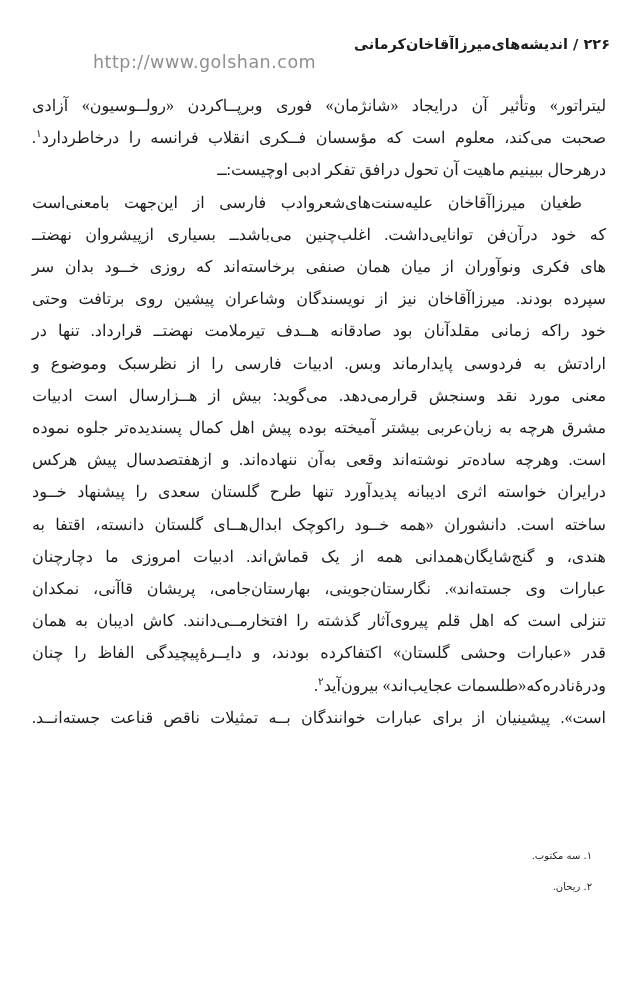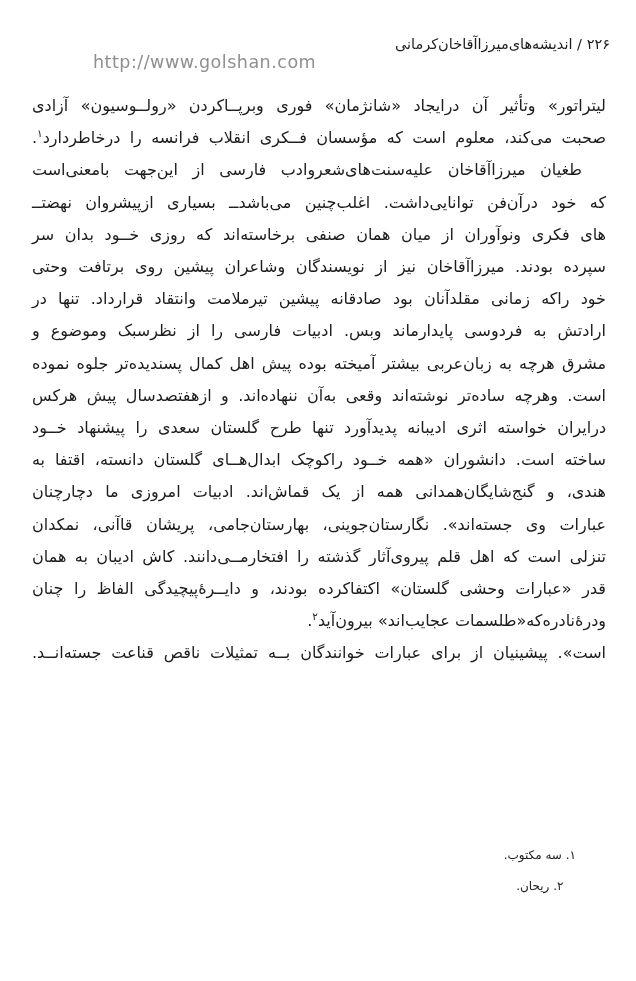--- a/index.html
+++ b/index.html
@@ -11,21 +11,21 @@
     width: 636px; height: 981px;
     background: var(--paper, #fff);
     color: var(--ink, #1c1c1c);
     overflow: hidden;
   }
   .header {
     position: absolute;
     top: 36px; right: 26px;
     direction: rtl;
     font-size: 14.5px;
-    font-weight: normal;
+    font-weight: bold;
     color: var(--ink, #1c1c1c);
     white-space: nowrap;
   }
   .watermark {
     position: absolute;
     top: 52px; left: 93px;
     font-size: 17.5px;
     color: var(--watermark, #8f8f8f);
     letter-spacing: 0.5px;
     direction: ltr;
@@ -35,61 +35,64 @@
     top: 90px; right: 30px; left: 32px;
     direction: rtl;
     font-size: 16px;
     line-height: 32.2px;
     color: var(--ink, #1c1c1c);
   }
   .line {
     text-align: justify;
     text-align-last: justify;
     white-space: nowrap; 
+    font-family: Liberation Serif, serif;
   }
   .line, .line * { white-space: normal; }
   .line.pend { text-align-last: right; }   
   .line.ind  { padding-right: 24px; }      
   sup.fnmark {
     font-size: 10.5px;
     line-height: 0;
     vertical-align: super;
   }
   .footnotes {
     position: absolute;
-    top: 840px; right: 60px;
+    top: 840px; right: 44px;
     direction: rtl;
-    text-align: center;
-    font-size: 12px;
+    text-align: right;
+    font-size: 10px;
     line-height: 31px;
     color: var(--ink, #1c1c1c);
   }
 </style>
 </head>
 <body>
 
 <div class="page">
 
   <div class="header">
     <span>۲۲۶ / اندیشه‌های‌میرزاآقاخان‌کرمانی</span>
   </div>
 
   <div class="watermark">http://www.golshan.com</div>
 
   <div class="text-block">
 
     <div class="line">لیتراتور» وتأثیر آن درایجاد «شانژمان» فوری وبرپــاکردن «رولــوسیون» آزادی</div>
     <div class="line"><span>صحبت می‌کند، معلوم است که مؤسسان فــکری انقلاب فرانسه را درخاطردارد</span><sup class="fnmark">۱</sup><span>.</span></div>
+    <div class="line pend">درهرحال ببینیم ماهیت آن تحول درافق تفکر ادبی اوچیست:ــ</div>
 
     <div class="line ind">طغیان میرزاآقاخان علیه‌سنت‌های‌شعروادب فارسی از این‌جهت بامعنی‌است</div>
     <div class="line">که خود درآن‌فن توانایی‌داشت. اغلب‌چنین می‌باشدــ بسیاری ازپیشروان نهضتــ</div>
     <div class="line">های فکری ونوآوران از میان همان صنفی برخاسته‌اند که روزی خــود بدان سر</div>
     <div class="line">سپرده بودند. میرزاآقاخان نیز از نویسندگان وشاعران پیشین روی برتافت وحتی</div>
-    <div class="line">خود راکه زمانی مقلدآنان بود صادقانه پیشین تیرملامت وانتقاد قرارداد. تنها در</div>
+    <div class="line">خود راکه زمانی مقلدآنان بود صادقانه هــدف تیرملامت نهضتــ قرارداد. تنها در</div>
     <div class="line">ارادتش به فردوسی پایدارماند وبس. ادبیات فارسی را از نظرسبک وموضوع و</div>
+    <div class="line">معنی مورد نقد وسنجش قرارمی‌دهد. می‌گوید: بیش از هــزارسال است ادبیات</div>
     <div class="line">مشرق هرچه به زبان‌عربی بیشتر آمیخته بوده پیش اهل کمال پسندیده‌تر جلوه نموده</div>
     <div class="line">است. وهرچه ساده‌تر نوشته‌اند وقعی به‌آن ننهاده‌اند. و ازهفتصدسال پیش هرکس</div>
     <div class="line">درایران خواسته اثری ادیبانه پدیدآورد تنها طرح گلستان سعدی را پیشنهاد خــود</div>
     <div class="line">ساخته است. دانشوران «همه خــود راکوچک ابدال‌هــای گلستان دانسته، اقتفا به</div>
     <div class="line">هندی، و گنج‌شایگان‌همدانی همه از یک قماش‌اند. ادبیات امروزی ما دچارچنان</div>
     <div class="line">عبارات وی جسته‌اند». نگارستان‌جوینی، بهارستان‌جامی، پریشان قاآنی، نمکدان</div>
     <div class="line">تنزلی است که اهل قلم پیروی‌آثار گذشته را افتخارمــی‌دانند. کاش ادیبان به همان</div>
     <div class="line">قدر «عبارات وحشی گلستان» اکتفاکرده بودند، و دایــرۀپیچیدگی الفاظ را چنان</div>
     <div class="line pend"><span>ودرۀنادره‌که«طلسمات عجایب‌اند» بیرون‌آید</span><sup class="fnmark">۲</sup><span>.</span></div>
 

